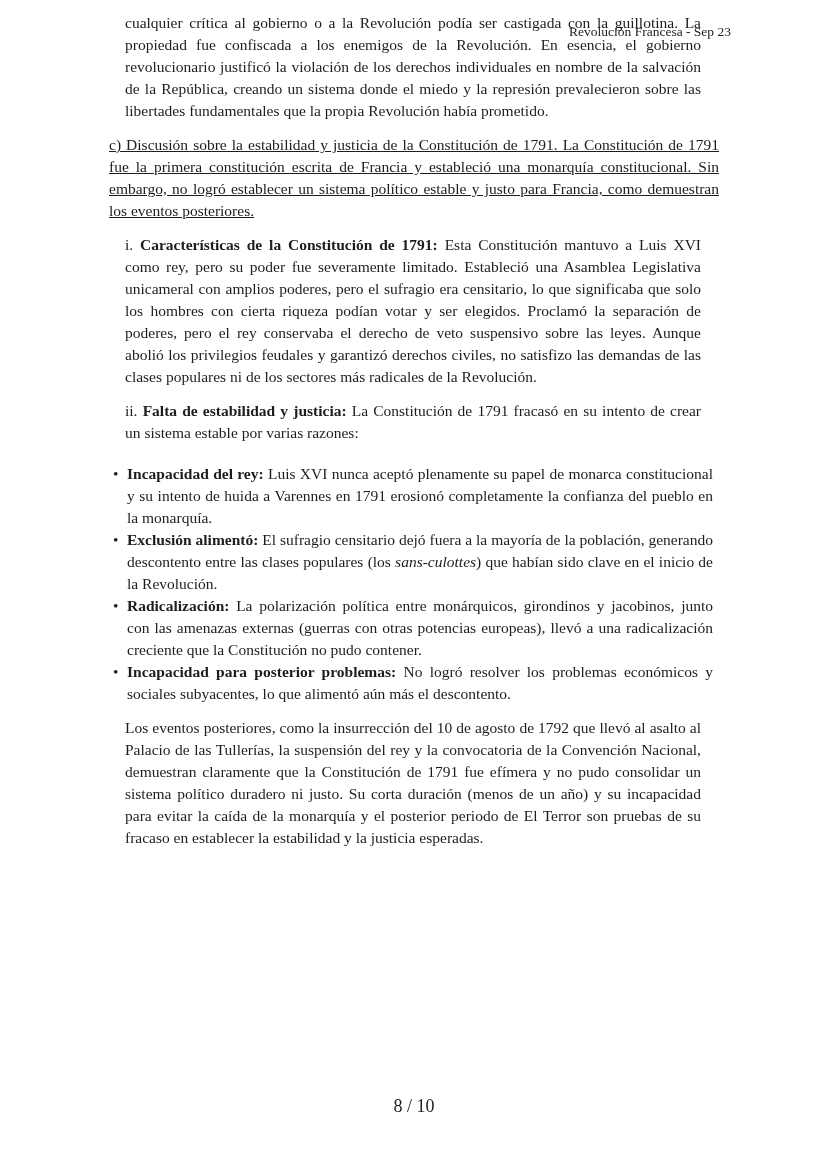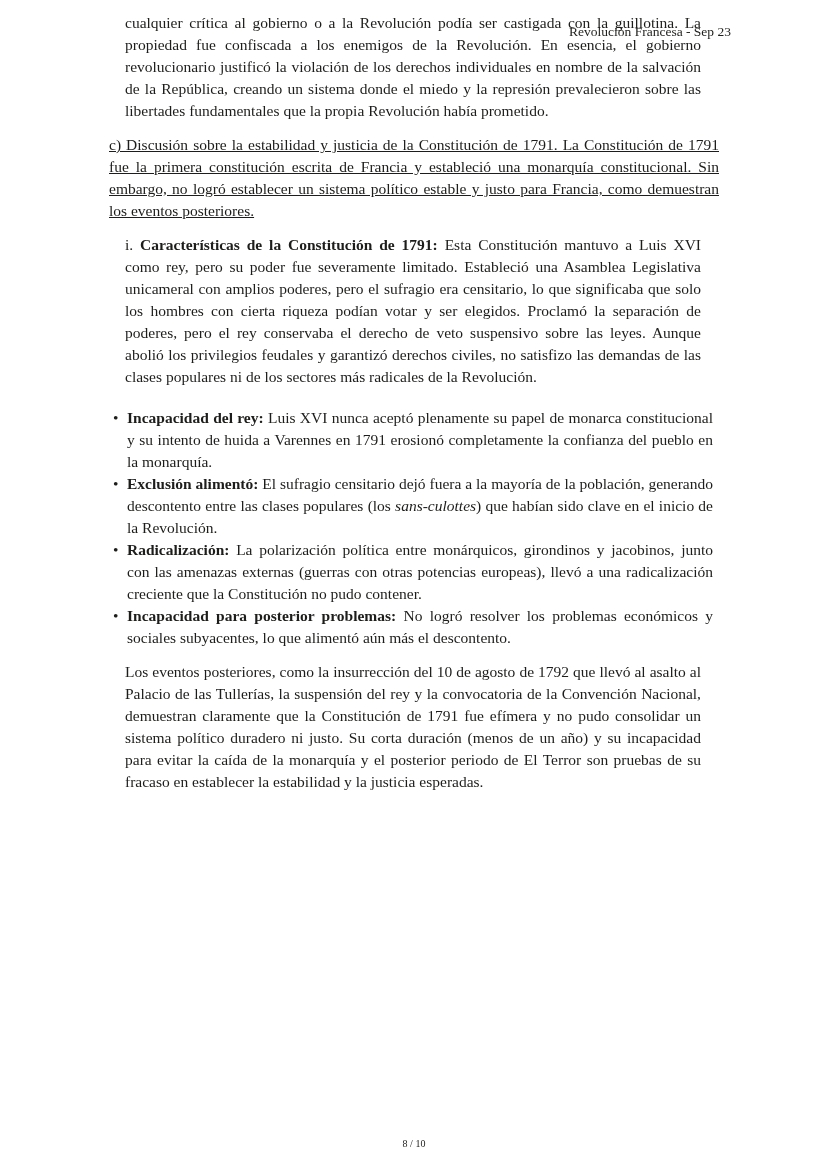--- a/index.html
+++ b/index.html
@@ -43,25 +43,25 @@
   .bullet-item { display: flex; }
   .bullet-marker {
     flex: 0 0 14px;
     text-align: left;
   }
   .bullet-body { flex: 1 1 auto; text-align: justify; }
   b { font-weight: bold; }
   i { }
   .page-footer {
     position: absolute;
-    top: 1135px;
+    top: 1097px;
     left: 0;
     right: 0;
     text-align: center;
-    font-size: 10px;
+    font-size: 18px;
     line-height: 18px;
   }
 </style>
 </head>
 <body>
 
 <header class="page-header">
   <span>Revolución Francesa - Sep 23</span>
 </header>
 
@@ -70,20 +70,25 @@
   <p class="indent mt-intro">cualquier crítica al gobierno o a la Revolución podía ser castigada con la guillotina. La propiedad fue confiscada a los enemigos de la Revolución. En esencia, el gobierno revolucionario justificó la violación de los derechos individuales en nombre de la salvación de la República, creando un sistema donde el miedo y la represión prevalecieron sobre las libertades fundamentales que la propia Revolución había prometido.</p>
 
   <p class="mt-c">c) Discusión sobre la estabilidad y justicia de la Constitución de 1791. La Constitución de 1791 fue la primera constitución escrita de Francia y estableció una monarquía constitucional. Sin embargo, no logró establecer un sistema político estable y justo para Francia, como demuestran los eventos posteriores.</p>
 
   <p class="indent mt-i">
     <span>i.</span>
     <b>Características de la Constitución de 1791:</b>
     <span>Esta Constitución mantuvo a Luis XVI como rey, pero su poder fue severamente limitado. Estableció una Asamblea Legislativa unicameral con amplios poderes, pero el sufragio era censitario, lo que significaba que solo los hombres con cierta riqueza podían votar y ser elegidos. Proclamó la separación de poderes, pero el rey conservaba el derecho de veto suspensivo sobre las leyes. Aunque abolió los privilegios feudales y garantizó derechos civiles, no satisfizo las demandas de las clases populares ni de los sectores más radicales de la Revolución.</span>
   </p>
 
+  <p class="indent mt-ii">
+    <span>ii.</span>
+    <b>Falta de estabilidad y justicia:</b>
+    <span>La Constitución de 1791 fracasó en su intento de crear un sistema estable por varias razones:</span>
+  </p>
 
   <ul class="bullets">
     <li class="bullet-item">
       <span class="bullet-marker">•</span>
       <div class="bullet-body">
         <b>Incapacidad del rey:</b>
         <span>Luis XVI nunca aceptó plenamente su papel de monarca constitucional y su intento de huida a Varennes en 1791 erosionó completamente la confianza del pueblo en la monarquía.</span><i></i><span></span>
       </div>
     </li>
     <li class="bullet-item">

